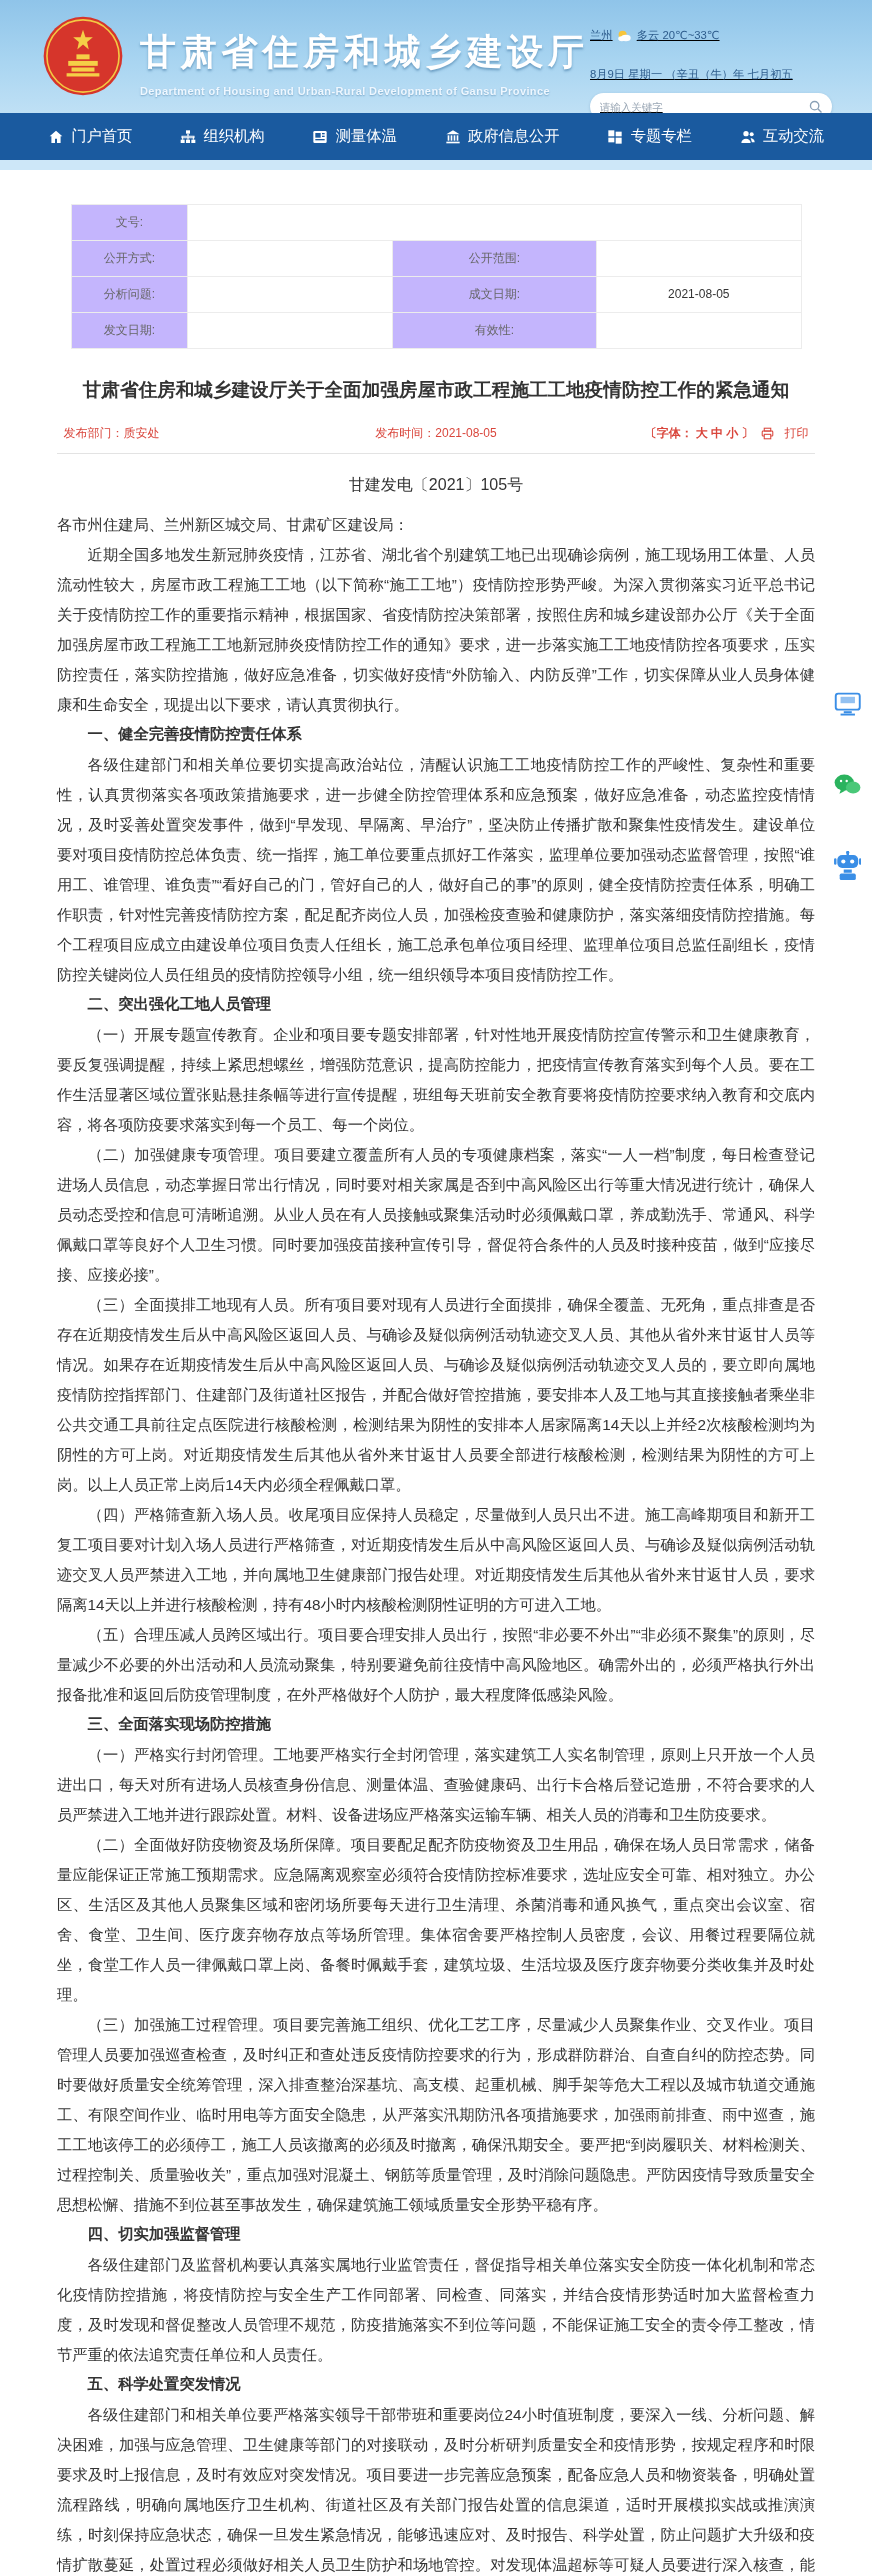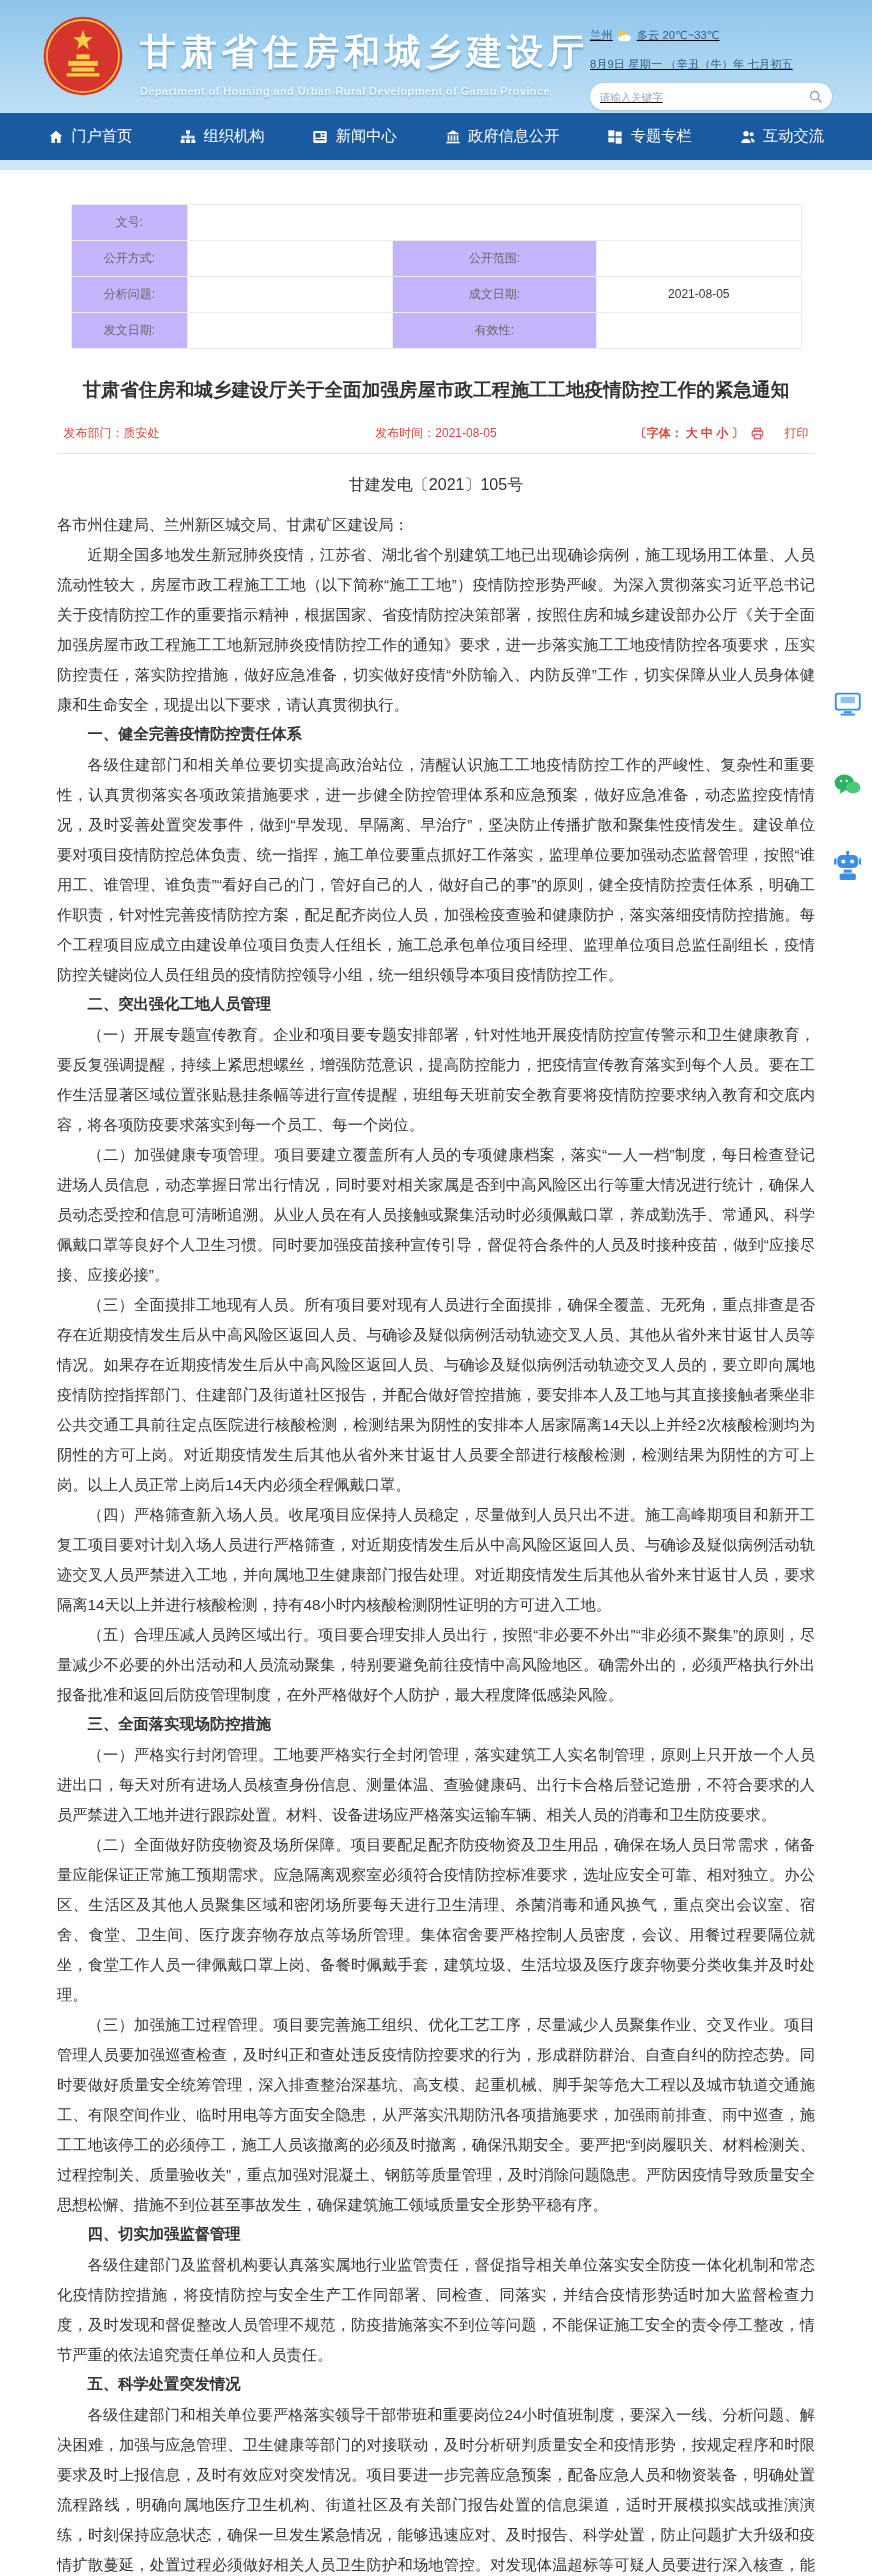--- a/index.html
+++ b/index.html
@@ -7,21 +7,21 @@
   body { position:relative; min-height:2576px; }
 
   
   .site-header { height:113px; background:linear-gradient(180deg,#8fc4e9 0%,#a9d5f1 55%,#bfe0f5 100%); position:relative; overflow:hidden; }
   .emblem { position:absolute; left:42px; top:14.5px; width:82px; height:82px; }
   .brand { position:absolute; left:140px; top:27.5px; }
   .brand-title { font-size:36px; font-weight:bold; color:#fff; letter-spacing:4.8px; text-shadow:0 1.6px 2.4px rgba(30,90,140,.45); }
   .brand-sub { margin-top:8px; font-size:11px; font-weight:bold; color:#eef7ff; letter-spacing:0.4px; text-shadow:0 0.8px 1.6px rgba(30,90,140,.4); }
   .header-right { position:absolute; right:24px; top:26px; width:258px; text-align:left;text-decoration:underline; }
   .weather-line,.date-line { font-size:11.3px; color:#2d5c8c; line-height:19.4px; display:flex; align-items:center; gap:4.8px; }
-  .date-line { margin-top:10px; }
+  .date-line { margin-top:20px; }
   .search-box { margin-top:8px; width:242px; height:27.5px; background:#fff; border-radius:13.7px; display:flex; align-items:center; padding:0 9.7px; box-shadow:0 0.8px 2.4px rgba(40,90,140,.25); }
   .search-box input { flex:1; border:0; outline:0; font-size:10.5px; color:#333; background:transparent; font-family:inherit; }
   .search-box input::placeholder { color:#9aa7b5; }
   .search-btn { border:0; background:transparent; cursor:pointer; display:flex; align-items:center; }
 
   
   .main-nav { height:47px; background:#1a5a9f; display:flex; align-items:stretch; justify-content:space-around; padding:0 24px; }
   .nav-item { display:flex; align-items:center; gap:7.3px; color:#fff; font-size:15.3px; cursor:pointer; padding:8px 8px; }
   .nav-item svg { display:block; }
   .nav-strip { height:9.7px; background:#cde7f8; }
@@ -33,21 +33,21 @@
   .doc-table .lbl { width:16%; background:#c4b5fd; color:#666; }
   .doc-table .val { color:#333;margin-top:32px; }
 
   
   .article-title { margin:27.5px auto 0; text-align:center; font-size:18.6px; font-weight:bold; color:#333; line-height:27.5px; }
   .red-meta { margin-top:21px; display:flex; align-items:center; color:#d9463c; font-size:12px; padding:0 6.5px 11.3px 6.5px; border-bottom:0.8px solid #e3e3e3; }
   .red-meta .seg-left { flex:1; }
   .red-meta .seg-mid { flex:1; text-align:center; }
   .red-meta .seg-right { flex:1; display:flex; justify-content:flex-end; align-items:center; gap:6.5px; }
   .font-sizes span { cursor:pointer; margin:0 1.6px;font-weight:bold; }
-  .print-link { display:flex; align-items:center; gap:20px; cursor:pointer;justify-content:flex-end; }
+  .print-link { display:flex; align-items:center; gap:10px; cursor:pointer;justify-content:flex-end; }
   .doc-number { margin-top:21px; text-align:center; font-size:16px; color:#333; }
 
   
   .article-body { margin-top:14.5px; font-size:15.3px; color:#333; line-height:30px; text-align:justify; }
   .article-body p { margin:0; }
   .para-p { text-indent:2em; }
   .para-h { text-indent:2em; font-weight:bold;font-family:Liberation Mono, monospace; }
   .para-salute { text-indent:0; }
 
   
@@ -116,21 +116,21 @@
     <span>组织机构</span>
   </div>
   <div class="nav-item">
     <svg width="16" height="16" viewBox="0 0 24 24">
         <rect x="2" y="3" width="20" height="18" rx="2" fill="#fff"></rect>
         <rect x="5" y="6" width="8" height="7" fill="#1a5a9f"></rect>
         <rect x="15" y="6" width="4" height="2" fill="#1a5a9f"></rect>
         <rect x="15" y="10" width="4" height="2" fill="#1a5a9f"></rect>
         <rect x="5" y="15" width="14" height="2" fill="#1a5a9f"></rect>
       </svg>
-    <span>新闻中心</span>
+    <span>测量体温</span>
   </div>
   <div class="nav-item">
     <svg width="16" height="16" viewBox="0 0 24 24">
         <g fill="#fff">
           <polygon points="12,2 22,8 2,8"></polygon>
           <rect x="4" y="9.5" width="2.5" height="8"></rect>
           <rect x="8.5" y="9.5" width="2.5" height="8"></rect>
           <rect x="13" y="9.5" width="2.5" height="8"></rect>
           <rect x="17.5" y="9.5" width="2.5" height="8"></rect>
           <rect x="2" y="19" width="20" height="2.5"></rect>

